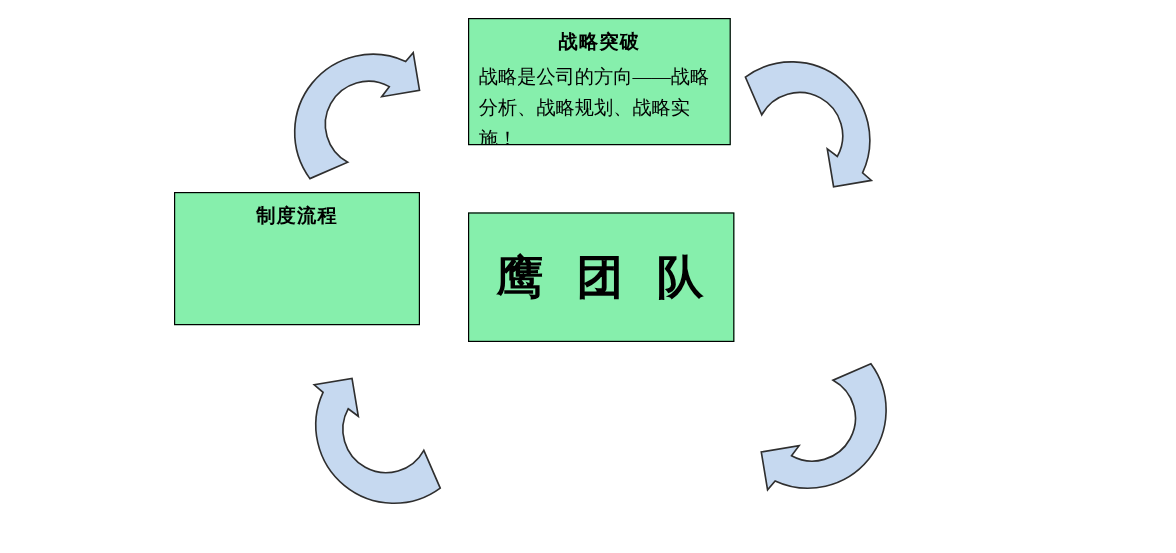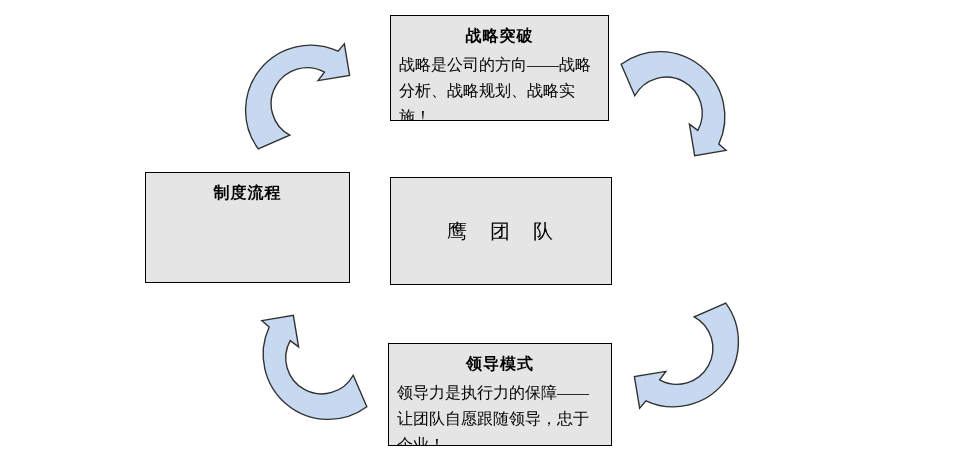--- a/index.html
+++ b/index.html
@@ -8,51 +8,51 @@
   .canvas {
     position: relative;
     width: 980px;
     height: 461px;
     background: #ffffff;
     overflow: hidden;
   }
   .node {
     position: absolute;
     border: 1px solid #000000;
-    background: #e5e5e5;
+    background: #86efac;
     color: #000000;
     overflow: hidden;
   }
   .node-title {
     margin-top: 9px;
     text-align: center;
     font-weight: bold;
     font-size: 16px;
     line-height: 22px;
     letter-spacing: 1px;
   }
   .node-body {
     margin-top: 5px;
     padding: 0 8px;
     font-size: 16px;
     line-height: 26px;
     white-space: pre-line;
     text-align: left;
   }
   .node-top    { left: 390px; top: 15px;  width: 219px; height: 106px; }
-  .node-left   { left: 145px; top: 172px; width: 205px; height: 111px; }
+  .node-left   { left: 145px; top: 160px; width: 205px; height: 111px; }
   .node-right  { left: 635px; top: 175px; width: 203px; height: 109px; }
   .node-bottom { left: 388px; top: 343px; width: 224px; height: 103px; }
   .node-center {
     left: 390px; top: 177px; width: 222px; height: 108px;
     display: flex; align-items: center; justify-content: center;
   }
   .center-title {
-    font-size: 20px;
-    font-weight: normal;
+    font-size: 39px;
+    font-weight: bold;
     word-spacing: 14px;
     letter-spacing: 2px;
   }
   .arrow-svg { position: absolute; width: 126px; height: 126px; overflow: visible; }
   .arrow-a1 { left: 232px; top: 26px;  transform: rotate(0deg); }
   .arrow-a2 { left: 618px; top: 38px;  transform: rotate(90deg); }
   .arrow-a3 { left: 626px; top: 300px; transform: rotate(180deg); }
   .arrow-a4 { left: 244px; top: 307px; transform: rotate(270deg); }
 </style>
 </head>
@@ -60,26 +60,20 @@
 
 <div class="canvas">
 
   <div class="node node-top">
     <div class="node-title">战略突破</div>
     <div class="node-body">战略是公司的方向——战略
 分析、战略规划、战略实施！</div>
   </div>
 
 
-  <div class="node node-bottom">
-    <div class="node-title">领导模式</div>
-    <div class="node-body">领导力是执行力的保障——
-让团队自愿跟随领导，忠于
-企业！</div>
-  </div>
 
   <div class="node node-left">
     <div class="node-title">制度流程</div>
   </div>
 
   <div class="node node-center">
     <div class="center-title">鹰 团 队</div>
   </div>
 
   <svg class="arrow-svg arrow-a1" viewBox="0 0 120 120">

